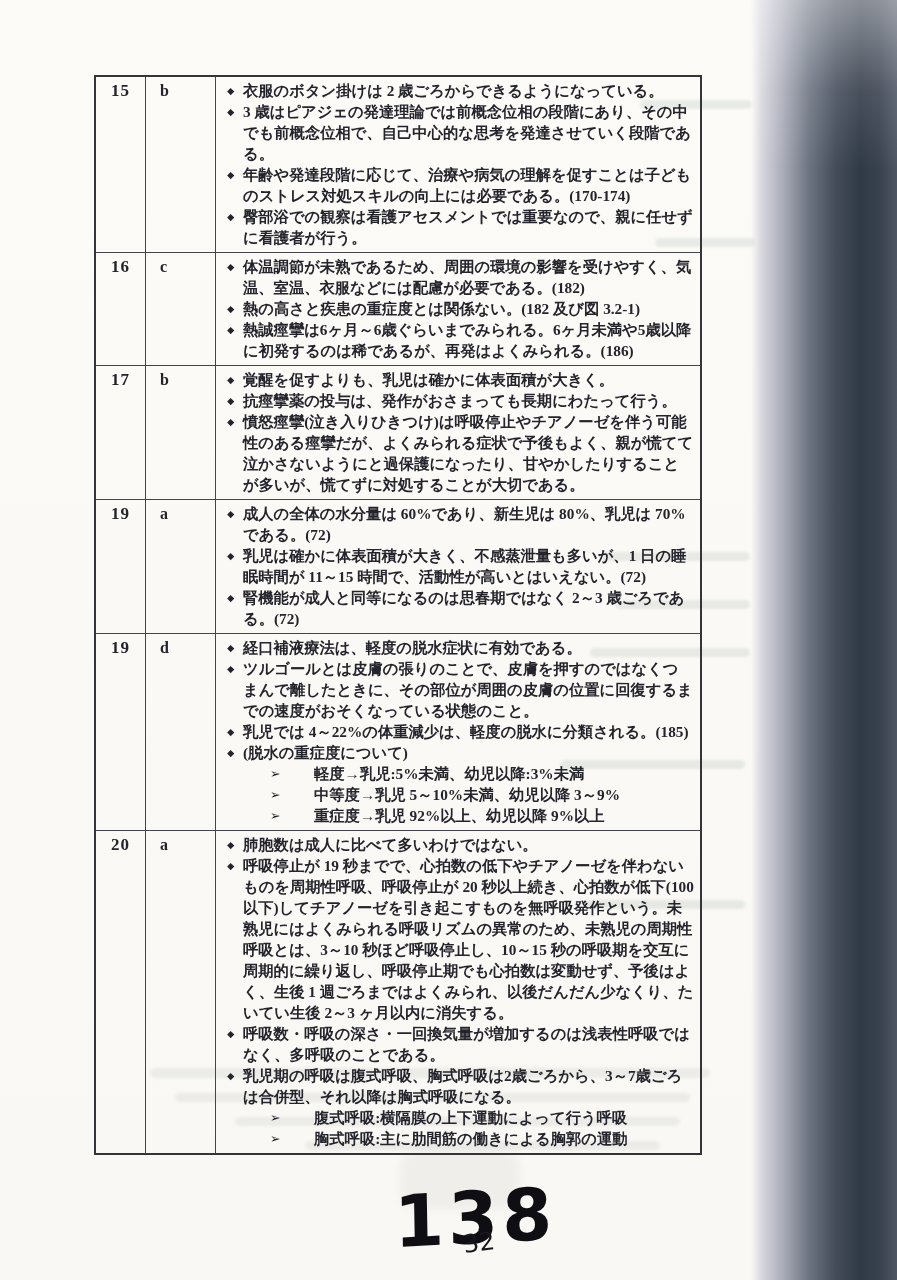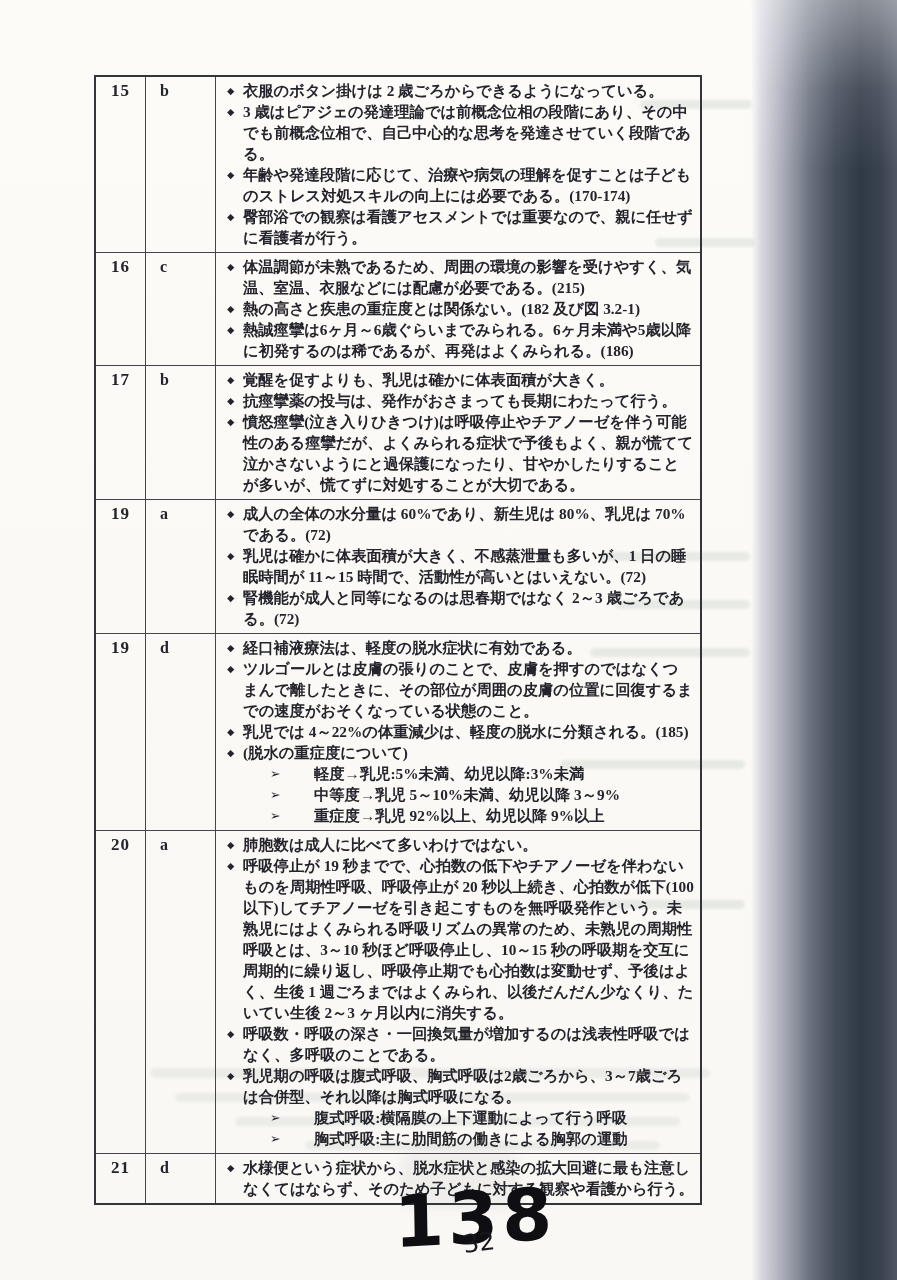--- a/index.html
+++ b/index.html
@@ -107,21 +107,21 @@
             <div class="bullet-item"><span class="bullet-glyph">◆</span><span>衣服のボタン掛けは 2 歳ごろからできるようになっている。</span></div>
             <div class="bullet-item"><span class="bullet-glyph">◆</span><span>3 歳はピアジェの発達理論では前概念位相の段階にあり、その中でも前概念位相で、自己中心的な思考を発達させていく段階である。</span></div>
             <div class="bullet-item"><span class="bullet-glyph">◆</span><span>年齢や発達段階に応じて、治療や病気の理解を促すことは子どものストレス対処スキルの向上には必要である。(170-174)</span></div>
             <div class="bullet-item"><span class="bullet-glyph">◆</span><span>臀部浴での観察は看護アセスメントでは重要なので、親に任せずに看護者が行う。</span></div>
           </td>
         </tr>
         <tr>
           <td class="col-num">16</td>
           <td class="col-ans">c</td>
           <td class="col-exp">
-            <div class="bullet-item"><span class="bullet-glyph">◆</span><span>体温調節が未熟であるため、周囲の環境の影響を受けやすく、気温、室温、衣服などには配慮が必要である。(215)</span></div>
+            <div class="bullet-item"><span class="bullet-glyph">◆</span><span>体温調節が未熟であるため、周囲の環境の影響を受けやすく、気温、室温、衣服などには配慮が必要である。(182)</span></div>
             <div class="bullet-item"><span class="bullet-glyph">◆</span><span>熱の高さと疾患の重症度とは関係ない。(182 及び図 3.2-1)</span></div>
             <div class="bullet-item"><span class="bullet-glyph">◆</span><span>熱誠痙攣は6ヶ月～6歳ぐらいまでみられる。6ヶ月未満や5歳以降に初発するのは稀であるが、再発はよくみられる。(186)</span></div>
           </td>
         </tr>
         <tr>
           <td class="col-num">17</td>
           <td class="col-ans">b</td>
           <td class="col-exp">
             <div class="bullet-item"><span class="bullet-glyph">◆</span><span>覚醒を促すよりも、乳児は確かに体表面積が大きく。</span></div>
             <div class="bullet-item"><span class="bullet-glyph">◆</span><span>抗痙攣薬の投与は、発作がおさまっても長期にわたって行う。</span></div>
@@ -155,27 +155,20 @@
           <td class="col-ans">a</td>
           <td class="col-exp">
             <div class="bullet-item"><span class="bullet-glyph">◆</span><span>肺胞数は成人に比べて多いわけではない。</span></div>
             <div class="bullet-item"><span class="bullet-glyph">◆</span><span>呼吸停止が 19 秒までで、心拍数の低下やチアノーゼを伴わないものを周期性呼吸、呼吸停止が 20 秒以上続き、心拍数が低下(100 以下)してチアノーゼを引き起こすものを無呼吸発作という。未熟児にはよくみられる呼吸リズムの異常のため、未熟児の周期性呼吸とは、3～10 秒ほど呼吸停止し、10～15 秒の呼吸期を交互に周期的に繰り返し、呼吸停止期でも心拍数は変動せず、予後はよく、生後 1 週ごろまではよくみられ、以後だんだん少なくり、たいてい生後 2～3 ヶ月以内に消失する。</span></div>
             <div class="bullet-item"><span class="bullet-glyph">◆</span><span>呼吸数・呼吸の深さ・一回換気量が増加するのは浅表性呼吸ではなく、多呼吸のことである。</span></div>
             <div class="bullet-item"><span class="bullet-glyph">◆</span><span>乳児期の呼吸は腹式呼吸、胸式呼吸は2歳ごろから、3～7歳ごろは合併型、それ以降は胸式呼吸になる。</span></div>
             <div class="sub-item"><span class="sub-arrow">➢</span><span>腹式呼吸:横隔膜の上下運動によって行う呼吸</span></div>
             <div class="sub-item"><span class="sub-arrow">➢</span><span>胸式呼吸:主に肋間筋の働きによる胸郭の運動</span></div>
           </td>
         </tr>
-        <tr>
-          <td class="col-num">21</td>
-          <td class="col-ans">d</td>
-          <td class="col-exp">
-            <div class="bullet-item"><span class="bullet-glyph">◆</span><span>水様便という症状から、脱水症状と感染の拡大回避に最も注意しなくてはならず、そのため子どもに対する観察や看護から行う。</span></div>
-          </td>
-        </tr>
       </tbody>
   </table>
 
   <div class="hw-large">138</div>
   <div class="hw-small">32</div>
 
   <div class="scan-band"></div>
 </div>
 
 </body></html>

